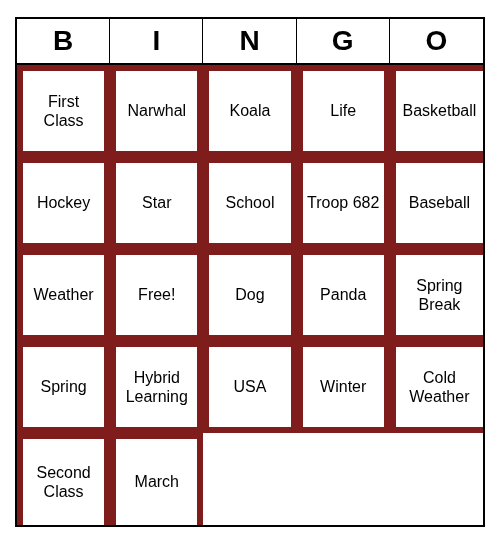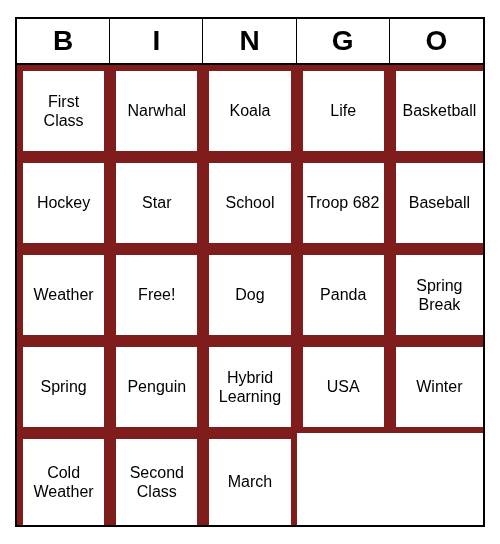--- a/index.html
+++ b/index.html
@@ -124,23 +124,20 @@
       <div class="bingo-cell">
         <span class="md">Panda</span>
       </div>
       <div class="bingo-cell">
         <span class="lg">Spring Break</span>
       </div>
       <div class="bingo-cell">
         <span class="md">Spring</span>
       </div>
       <div class="bingo-cell">
-        <span class="md">Penguin</span>
-      </div>
-      <div class="bingo-cell">
         <span class="sm">Hybrid Learning</span>
       </div>
       <div class="bingo-cell">
         <span class="xl">USA</span>
       </div>
       <div class="bingo-cell">
         <span class="md">Winter</span>
       </div>
       <div class="bingo-cell">
         <span class="sm">Cold Weather</span>

